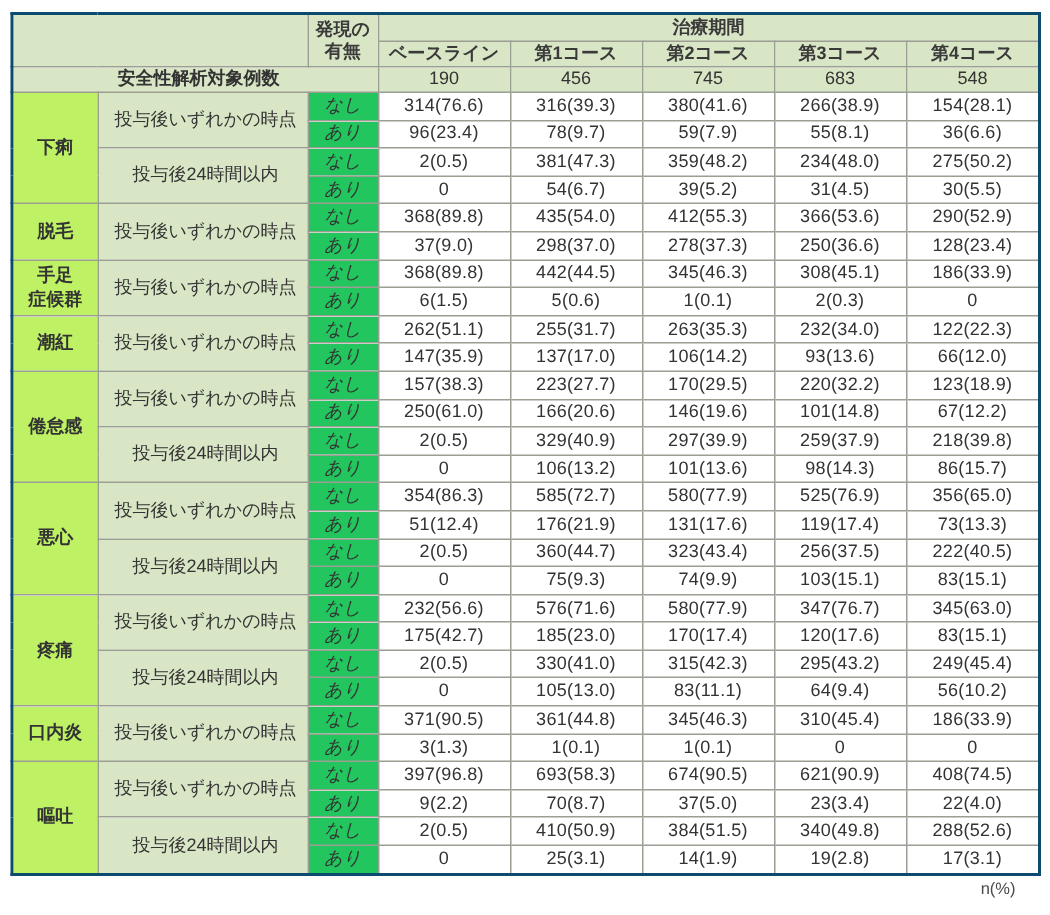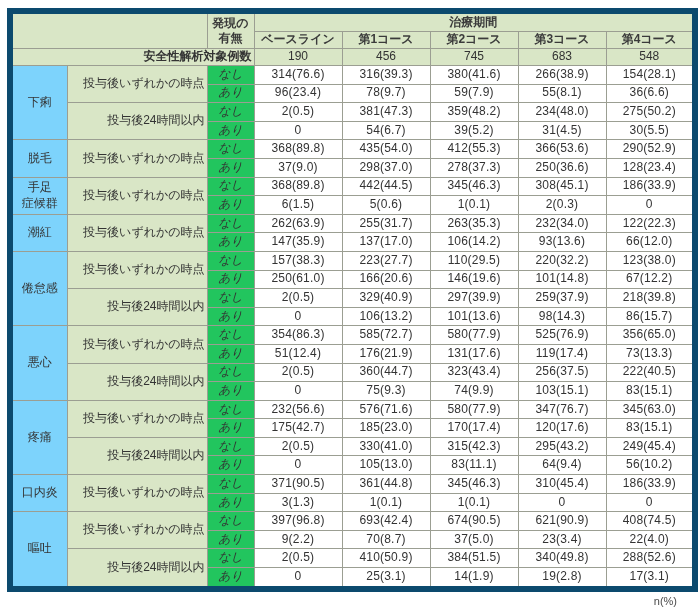--- a/index.html
+++ b/index.html
@@ -12,21 +12,21 @@
     color: #333333;
     -webkit-font-smoothing: antialiased;
   }
   .wrap {
     padding: 8px 7px 0 7px;
   }
   table.safety-table {
     border-collapse: collapse;
     table-layout: fixed;
     width: 686px;
-    border: 6px solid #0c4a6e;
+    border: 2px solid #0c4a6e;
   }
   .safety-table th,
   .safety-table td {
     border: 1px solid #9b9e92;
     font-size: 12px;
     padding: 0 2px;
     overflow: hidden;
     text-align: center;
     vertical-align: middle;
     line-height: 1.15;
@@ -42,41 +42,42 @@
   tr.hdr-top th   { height: 17px; }
   tr.hdr-cols th  { height: 16px; }
   tr.safety-row td { height: 16px; }
   tr.body-row td  { height: 17.6px; }
 
   th.occurrence-cell {
     white-space: pre-line;
     line-height: 1.25;
   }
   td.symptom-cell {
-    background: #7dd3fc;
+    background: #bef264;
     white-space: pre-line;
     line-height: 1.3;
+    font-weight: bold;
   }
   td.timepoint-cell {
     background: #d9e6c6;
-    text-align: right;
+    text-align: center;
     padding-left: 6px;
   }
   td.status-cell {
     background: #22c55e;
     font-style: italic;
   }
   td.value-cell {
     background: #ffffff;
     letter-spacing: 0.2px;
   }
   td.safety-label-cell {
     background: #d9e6c6;
     font-weight: bold;
-    text-align: right;
+    text-align: center;
     padding-left: 6px;
     margin-top: 17px;
   }
   td.safety-value-cell {
     background: #d9e6c6;
   }
   .footer-note {
     width: 686px;
     text-align: right;
     font-size: 11px;
@@ -195,43 +196,43 @@
           <td class="value-cell">6(1.5)</td>
           <td class="value-cell">5(0.6)</td>
           <td class="value-cell">1(0.1)</td>
           <td class="value-cell">2(0.3)</td>
           <td class="value-cell">0</td>
         </tr>
         <tr class="body-row">
           <td class="symptom-cell" rowspan="2">潮紅</td>
           <td class="timepoint-cell" rowspan="2">投与後いずれかの時点</td>
           <td class="status-cell">なし</td>
-          <td class="value-cell">262(63.9)</td>
+          <td class="value-cell">262(51.1)</td>
           <td class="value-cell">255(31.7)</td>
           <td class="value-cell">263(35.3)</td>
           <td class="value-cell">232(34.0)</td>
           <td class="value-cell">122(22.3)</td>
         </tr>
         <tr class="body-row">
           <td class="status-cell">あり</td>
           <td class="value-cell">147(35.9)</td>
           <td class="value-cell">137(17.0)</td>
           <td class="value-cell">106(14.2)</td>
           <td class="value-cell">93(13.6)</td>
           <td class="value-cell">66(12.0)</td>
         </tr>
         <tr class="body-row">
           <td class="symptom-cell" rowspan="4">倦怠感</td>
           <td class="timepoint-cell" rowspan="2">投与後いずれかの時点</td>
           <td class="status-cell">なし</td>
           <td class="value-cell">157(38.3)</td>
           <td class="value-cell">223(27.7)</td>
-          <td class="value-cell">110(29.5)</td>
+          <td class="value-cell">170(29.5)</td>
           <td class="value-cell">220(32.2)</td>
-          <td class="value-cell">123(38.0)</td>
+          <td class="value-cell">123(18.9)</td>
         </tr>
         <tr class="body-row">
           <td class="status-cell">あり</td>
           <td class="value-cell">250(61.0)</td>
           <td class="value-cell">166(20.6)</td>
           <td class="value-cell">146(19.6)</td>
           <td class="value-cell">101(14.8)</td>
           <td class="value-cell">67(12.2)</td>
         </tr>
         <tr class="body-row">
@@ -337,21 +338,21 @@
           <td class="value-cell">1(0.1)</td>
           <td class="value-cell">1(0.1)</td>
           <td class="value-cell">0</td>
           <td class="value-cell">0</td>
         </tr>
         <tr class="body-row">
           <td class="symptom-cell" rowspan="4">嘔吐</td>
           <td class="timepoint-cell" rowspan="2">投与後いずれかの時点</td>
           <td class="status-cell">なし</td>
           <td class="value-cell">397(96.8)</td>
-          <td class="value-cell">693(42.4)</td>
+          <td class="value-cell">693(58.3)</td>
           <td class="value-cell">674(90.5)</td>
           <td class="value-cell">621(90.9)</td>
           <td class="value-cell">408(74.5)</td>
         </tr>
         <tr class="body-row">
           <td class="status-cell">あり</td>
           <td class="value-cell">9(2.2)</td>
           <td class="value-cell">70(8.7)</td>
           <td class="value-cell">37(5.0)</td>
           <td class="value-cell">23(3.4)</td>

